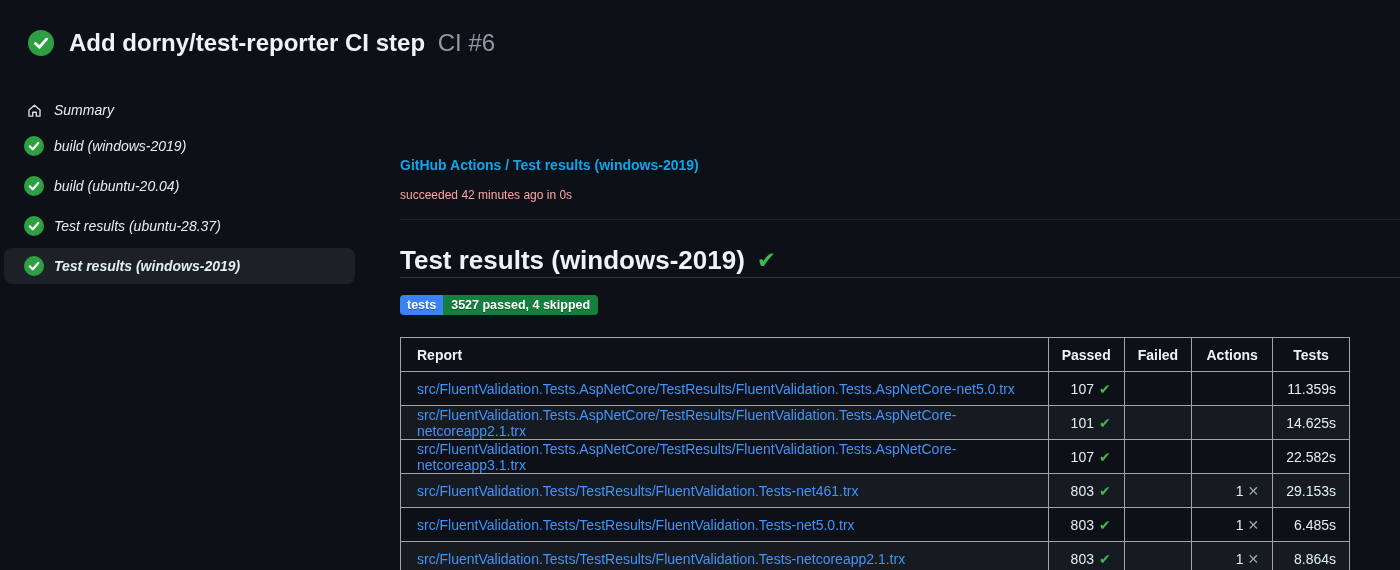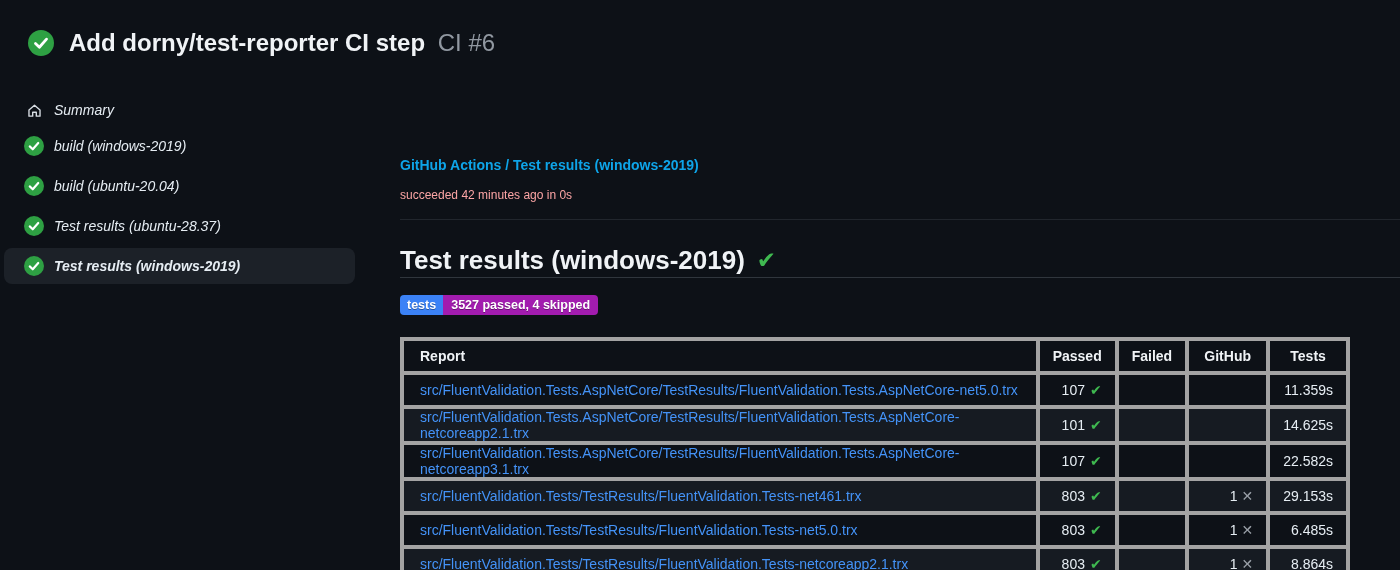--- a/index.html
+++ b/index.html
@@ -61,31 +61,31 @@
 
   
   .badge {
     display: inline-flex; margin-top: 17px;
     border-radius: 4px; overflow: hidden;
     font-size: 12.5px; font-weight: bold; color: #ffffff;
     text-shadow: 0 1px 0 rgba(0,0,0,0.35);
     line-height: 20px;
   }
   .badge-label   { background: #3b82f6; padding: 0 7px; }
-  .badge-message { background: #a21caf; padding: 0 8px; }
+  .badge-message { background: #15803d; padding: 0 8px; }
 
   
   table.results {
     margin-top: 22px;
     width: 950px;
     border-collapse: collapse;
     font-size: 14px;
   }
   .results th, .results td {
-    border: 4px solid #a3a3a3;
+    border: 1px solid #a3a3a3;
     height: 34px;
     padding: 0 13px;
   }
   .results th { color: #f0f3f6; font-weight: bold; }
   .results th.col-report { text-align: left; padding-left: 16px; }
   .results th.col-num { text-align: center; margin-top: 9px; }
   .results td.cell-report { padding-left: 16px; }
   .results td.cell-num { text-align: right; white-space: nowrap; color: #e6edf3; }
   .results tbody tr:nth-child(even) { background: #161b22; }
   .results a.report-link {
@@ -183,21 +183,21 @@
           <col style="width:69px">
           <col style="width:65px">
           <col style="width:81px">
           <col style="width:75px">
       </colgroup>
       <thead>
         <tr>
           <th class="col-report">Report</th>
           <th class="col-num">Passed</th>
           <th class="col-num">Failed</th>
-          <th class="col-num">GitHub</th>
+          <th class="col-num">Actions</th>
           <th class="col-num">Tests</th>
         </tr>
       </thead>
       <tbody id="results-body">
           <tr>
             <td class="cell-report"><a class="report-link" href="#">src/FluentValidation.Tests.AspNetCore/TestResults/FluentValidation.Tests.AspNetCore-net5.0.trx</a></td>
             <td class="cell-num"><span>107</span><span class="pass-check">✔</span></td>
             <td class="cell-num"></td>
             <td class="cell-num"></td>
             <td class="cell-num">11.359s</td>

